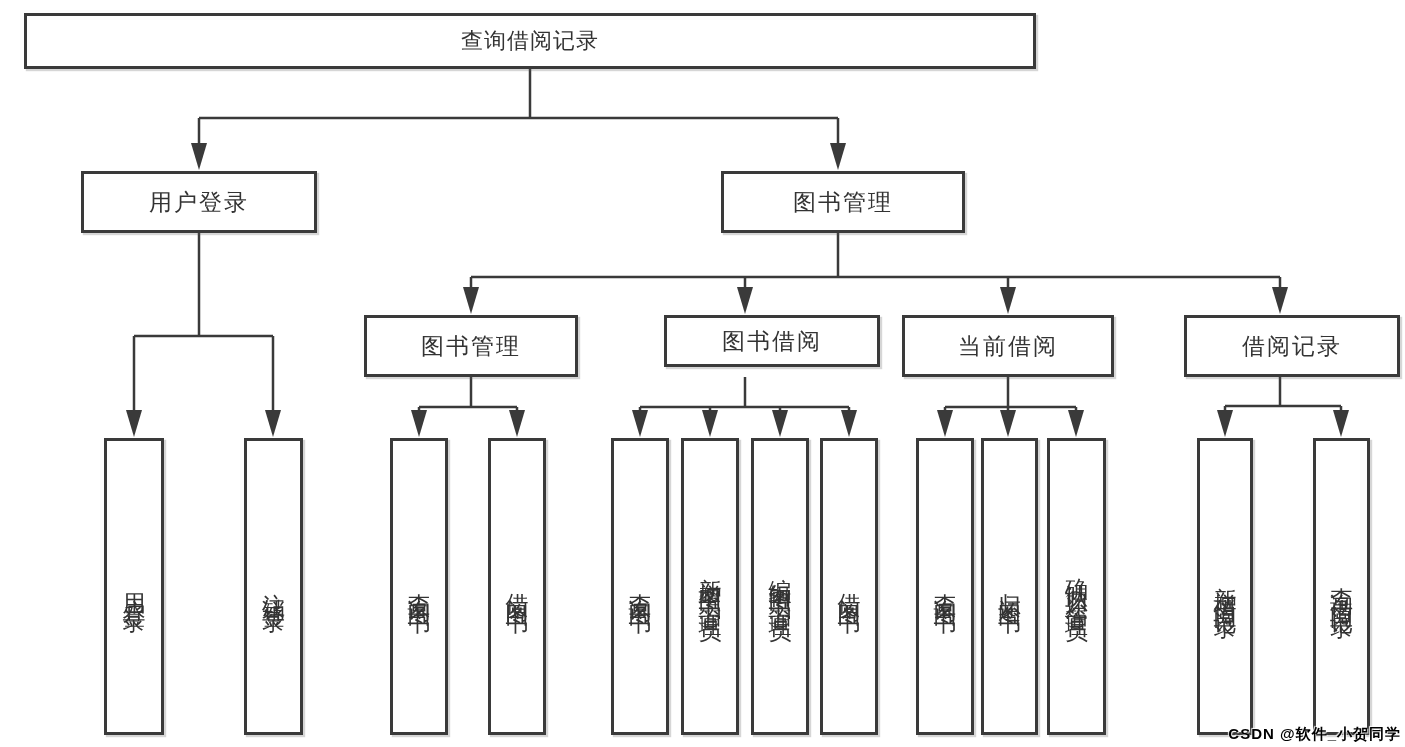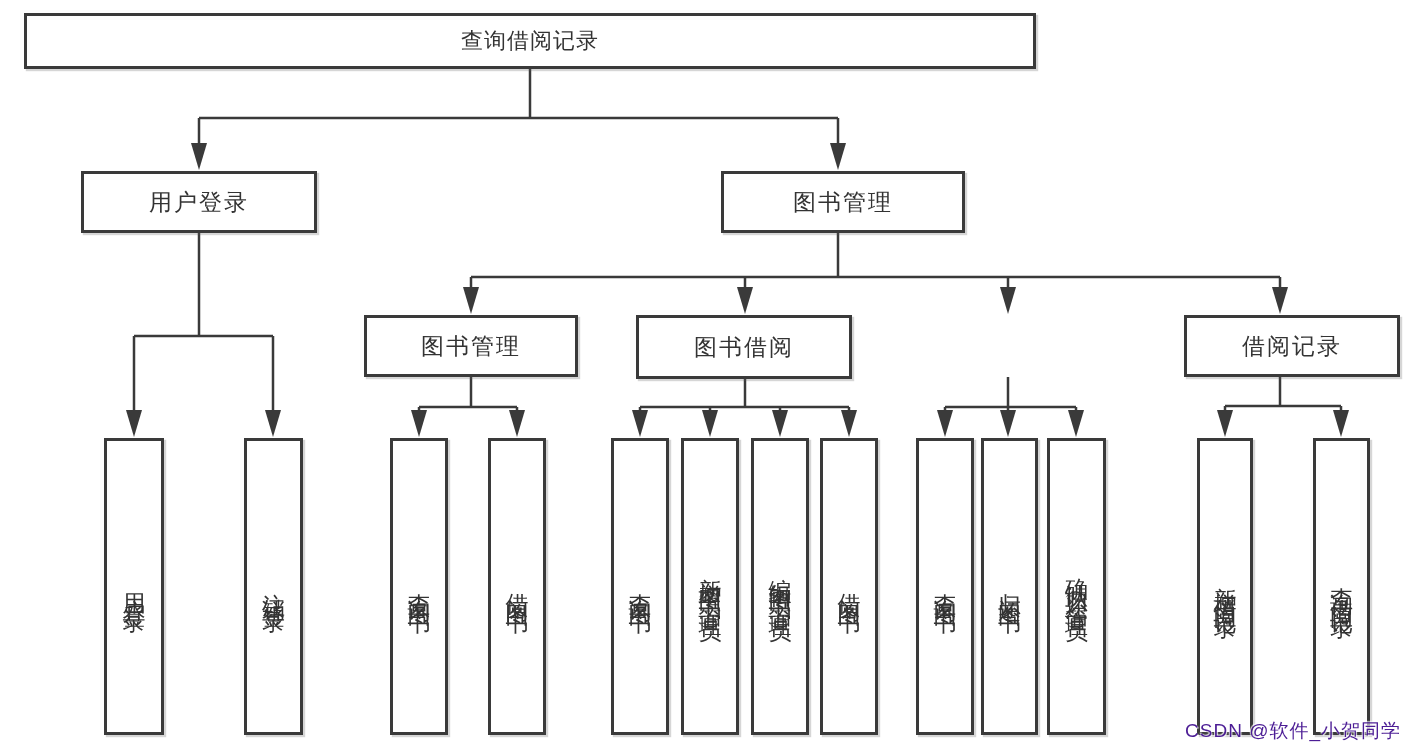--- a/index.html
+++ b/index.html
@@ -46,26 +46,27 @@
   #connectors {
     position: absolute;
     left: 0;
     top: 0;
     z-index: 1;
   }
   #watermark {
     position: absolute;
     right: 4px;
     bottom: 3px;
-    font-size: 19px;
-    color: #4c1d95;
+    font-size: 15px;
+    color: #000000;
     letter-spacing: 1px;
     z-index: 5;
     text-shadow: 1px 1px 1px rgba(255,255,255,0.9), -1px -1px 1px rgba(255,255,255,0.9);
     white-space: nowrap;
+    font-weight: bold;
   }
 </style>
 </head>
 <body>
 
 <div id="diagram">
 
   <svg id="connectors" width="1405" height="747" viewBox="0 0 1405 747">
     <g stroke="#3a3a3a" stroke-width="2.5" fill="none">
 
@@ -142,22 +143,25 @@
   <div class="node h" style="left:81px; top:171px; width:236px; height:62px;">
     <span>用户登录</span>
   </div>
   <div class="node h" style="left:721px; top:171px; width:244px; height:62px;">
     <span>图书管理</span>
   </div>
 
   <div class="node h" style="left:364px; top:315px; width:214px; height:62px;">
     <span>图书管理</span>
   </div>
-  <div class="node h" style="left:636px; top:315px; width:216px; height:64px;">
+  <div class="node h" style="left:664px; top:315px; width:216px; height:52px;">
     <span>图书借阅</span>
+  </div>
+  <div class="node h" style="left:902px; top:315px; width:212px; height:62px;">
+    <span>当前借阅</span>
   </div>
   <div class="node h" style="left:1172px; top:315px; width:216px; height:62px;margin-left:12px;">
     <span>借阅记录</span>
   </div>
 
   <div class="node v" style="left:104px; top:438px; width:60px; height:297px;">
     <span>用户登录</span>
   </div>
   <div class="node v" style="left:244px; top:438px; width:59px; height:297px;">
     <span>注销登录</span>

